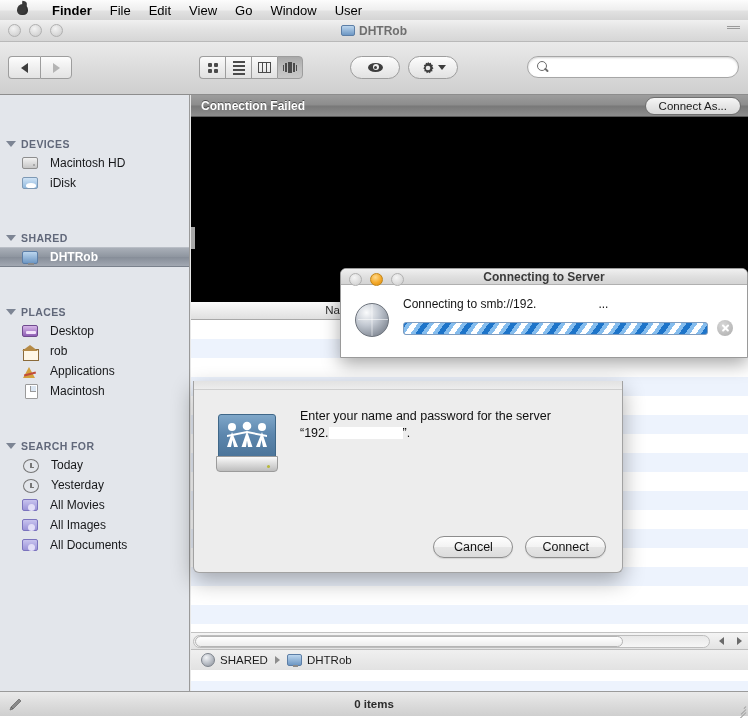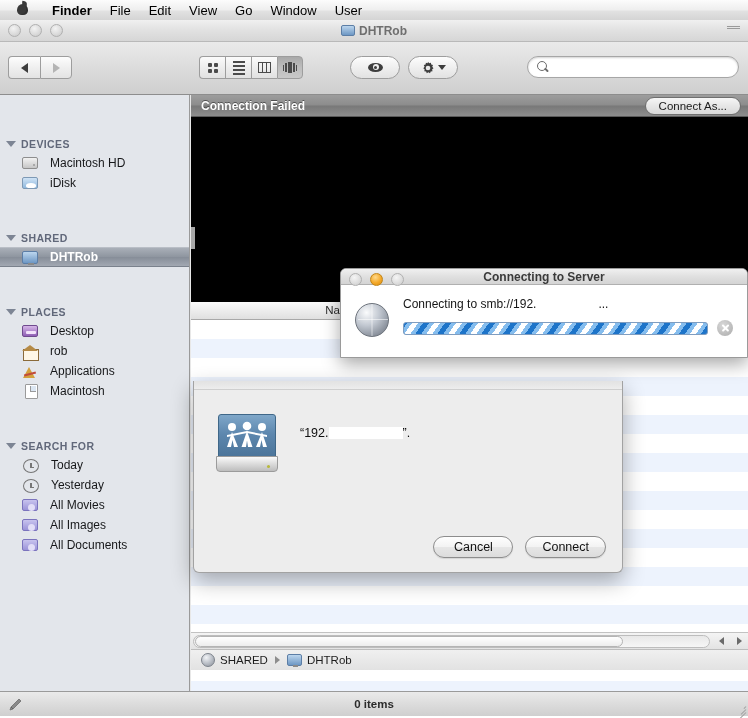--- a/index.html
+++ b/index.html
@@ -723,21 +723,21 @@
             <path d="M9 11 L4 26 L8 26 L9.5 19 L11 26 L15 26 Z"></path>
             <path d="M24 10 L18.5 26 L23 26 L24 19.5 L25 26 L29.5 26 Z"></path>
             <path d="M39 11 L33 26 L37 26 L38.5 19 L40 26 L44 26 Z"></path>
             <path d="M4 14 L24 10 L44 14 L44 16 L24 12 L4 16 Z"></path>
           </g>
         </svg>
         <div class="drive-base"></div>
       </div>
       <div class="as-text">
         <div class="as-msg">
-          <br>
+          <span>Enter your name and password for the server</span><br>
           <span>“192.</span><span class="redact-block"></span><span>”.</span>
         </div>
       </div>
     </div>
     <div class="as-buttons">
       <div class="sheet-btn">Cancel</div>
       <div class="sheet-btn">Connect</div>
     </div>
   </div>
 

